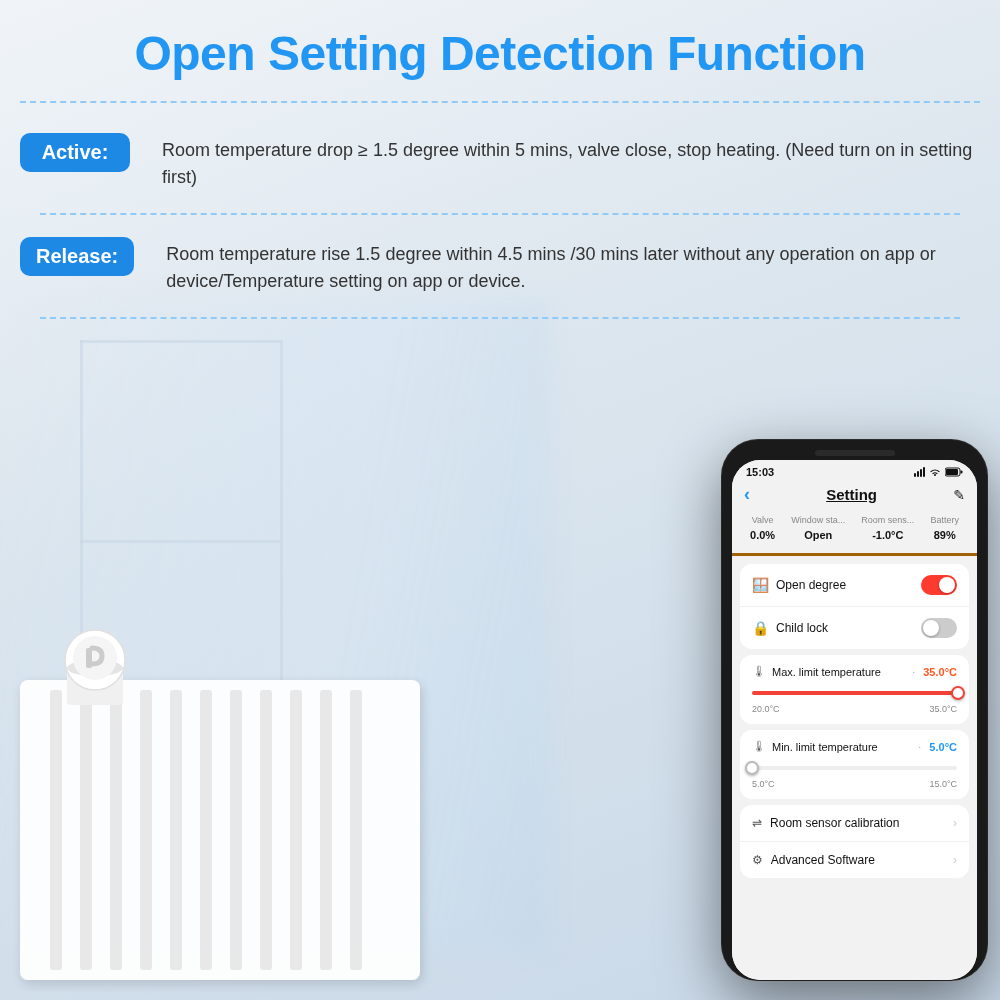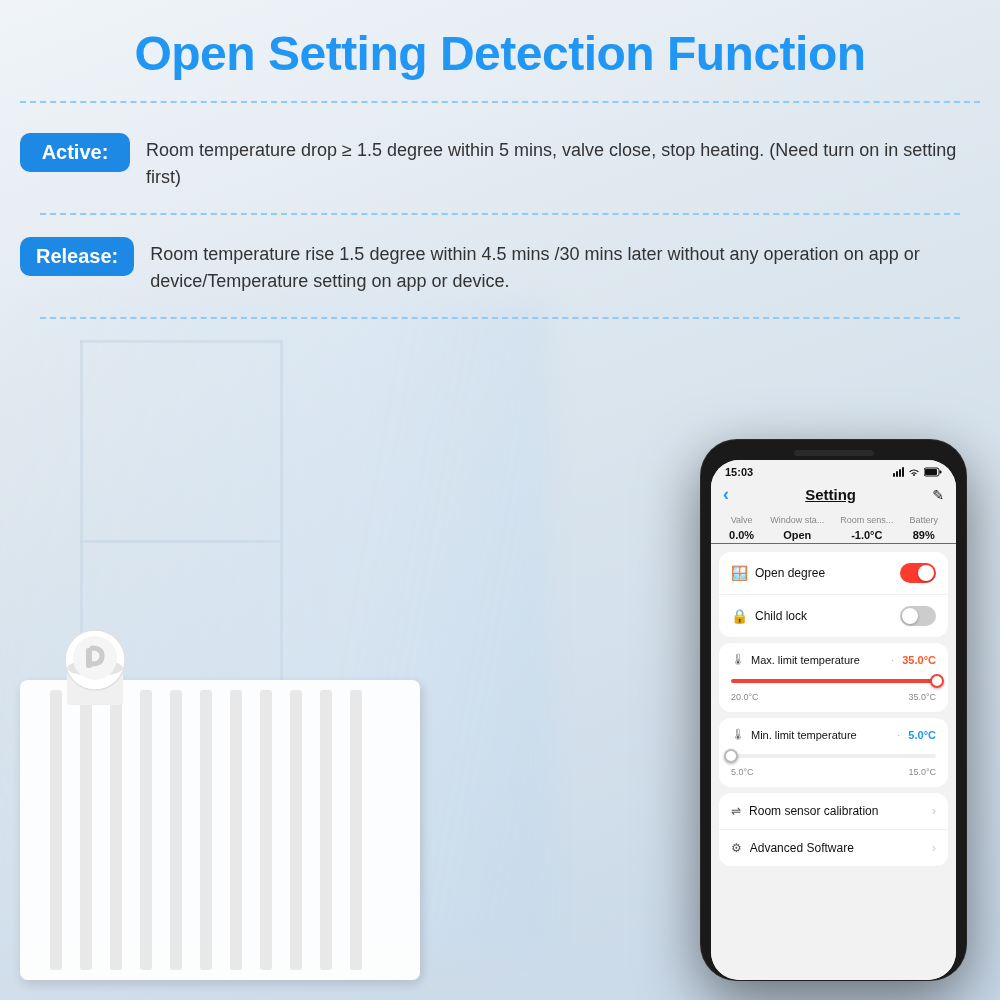--- a/index.html
+++ b/index.html
@@ -48,21 +48,21 @@
     }
 
     
     .info-section {
       padding: 8px 20px;
     }
 
     .info-row {
       display: flex;
       align-items: flex-start;
-      gap: 16px;
+      gap: 32px;
       padding: 12px 0;
     }
 
     .badge {
       background: #1e88e5;
       color: white;
       font-size: 20px;
       font-weight: 700;
       padding: 8px 16px;
       border-radius: 10px;
@@ -76,21 +76,21 @@
       font-size: 18px;
       color: #333;
       line-height: 1.5;
       padding-top: 4px;
     }
 
     
     .phone-container {
       position: absolute;
       bottom: 20px;
-      right: 34px;
+      right: 13px;
       width: 265px;
       height: 540px;
       z-index: 20;
       margin-left: 18px;
     }
 
     .phone-frame {
       width: 265px;
       height: 540px;
       background: #1a1a1a;
@@ -174,22 +174,22 @@
     .edit-btn {
       color: #111;
       font-size: 14px;
     }
 
     
     .status-row {
       background: #f2f2f2;
       display: flex;
       justify-content: space-around;
-      padding: 4px 10px 0;
-      border-bottom: 1px solid #a16207;
+      padding: 4px 10px 10px;
+      border-bottom: 3px solid #a16207;
     }
 
     .status-item {
       text-align: center;
     }
 
     .status-label {
       font-size: 9px;
       color: #888;
       display: block;

